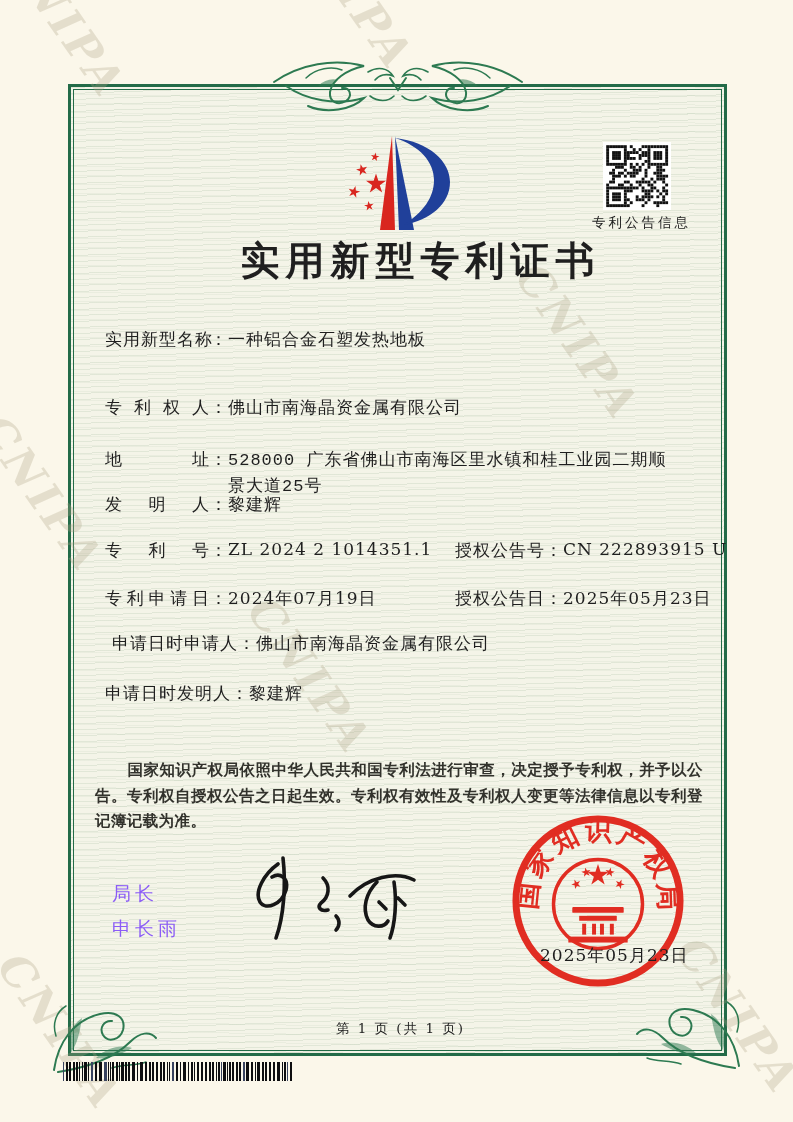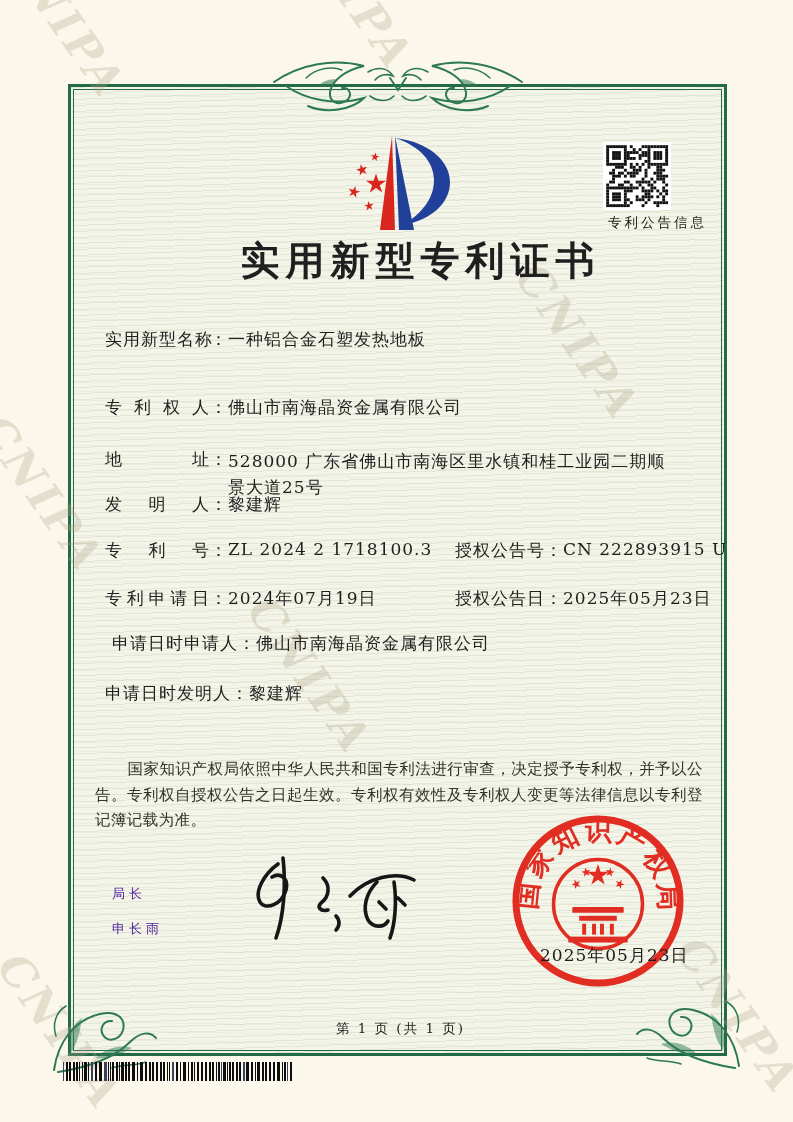--- a/index.html
+++ b/index.html
@@ -16,32 +16,32 @@
          background:
            repeating-linear-gradient(178deg, rgba(116,154,116,.15) 0 1px, rgba(0,0,0,0) 1px 6px),
            repeating-linear-gradient(181deg, rgba(116,154,116,.08) 0 1px, rgba(0,0,0,0) 1px 9px),
            linear-gradient(var(--inner,#f4f4e8),var(--inner,#f4f4e8));}
   .frame::after{content:"";position:absolute;inset:2px;border:1px solid var(--green,#236b48);}
   .abs{position:absolute;z-index:3;}
   .orn{position:absolute;z-index:4;}
   .cert-no{left:102px;top:138px;font-size:17px;letter-spacing:2px;}
   .logo-svg{left:338px;top:130px;width:124px;height:102px;}
   .qr-svg{left:603px;top:142px;width:68px;height:68px;}
-  .qr-caption{left:592px;top:214px;font-size:13.5px;letter-spacing:3px;margin-left:16px;}
+  .qr-caption{left:592px;top:214px;font-size:13.5px;letter-spacing:3px;}
   .title{left:0;width:100%;top:234px;text-align:center;font-size:39px;font-weight:700;letter-spacing:6px;padding-left:24px;}
   .row{font-size:17px;letter-spacing:1px;display:flex;align-items:flex-start;white-space:nowrap;}
   .lbl{flex:0 0 auto;display:inline-block;width:105px;text-align:justify;text-align-last:justify;}
   .lbl.auto{width:auto;text-align-last:auto;}
   .val{}
   .row.addr{white-space:normal;}
-  .row.addr .val{width:440px;line-height:26px;}
+  .row.addr .val{width:440px;line-height:26px;font-family:Liberation Mono, monospace;}
   .decl{left:95px;top:757px;width:608px;font-size:15.5px;line-height:25.5px;
-        text-indent:2.1em;letter-spacing:.4px;color:#32322c;text-align:justify;}
+        text-indent:2.1em;letter-spacing:.4px;color:#32322c;text-align:justify;font-weight:bold;}
   .signer{left:112px;top:876px;font-family:"Liberation Sans","DejaVu Sans",sans-serif;
-          font-size:13px;letter-spacing:4px;line-height:35px;color:#4c1d95;}
+          font-size:19px;letter-spacing:4px;line-height:35px;color:#8b5cf6;}
   .sig-svg{left:226px;top:850px;width:200px;height:92px;}
   .seal-svg{left:509px;top:812px;width:178px;height:178px;z-index:4;opacity:.95;}
   .seal-date{left:540px;top:944px;font-size:17px;letter-spacing:1px;color:#1d1d1d;z-index:5;}
   .footer{left:4px;width:100%;top:1020px;text-align:center;font-size:13.5px;letter-spacing:2px;}
   .barcode-svg{left:63px;top:1062px;width:234px;height:19px;z-index:5;}
 </style>
 </head>
 <body>
 
 <div class="page">
@@ -358,21 +358,21 @@
       <span class="val">528000 广东省佛山市南海区里水镇和桂工业园二期顺景大道25号</span>
   </div>
   <div class="abs row" style="left:105px;top:493px">
     <span class="lbl">发明人</span>
       <span>：</span>
       <span class="val">黎建辉</span>
   </div>
   <div class="abs row" style="left:105px;top:539px">
     <span class="lbl">专利号</span>
       <span>：</span>
-      <span class="val">ZL 2024 2 1718100.3</span>
+      <span class="val">ZL 2024 2 1014351.1</span>
   </div>
   <div class="abs row" style="left:455px;top:539px">
     <span class="lbl auto">授权公告号</span>
       <span>：</span>
       <span class="val">CN 222893915 U</span>
   </div>
   <div class="abs row" style="left:105px;top:587px">
     <span class="lbl">专利申请日</span>
       <span>：</span>
       <span class="val">2024年07月19日</span>

